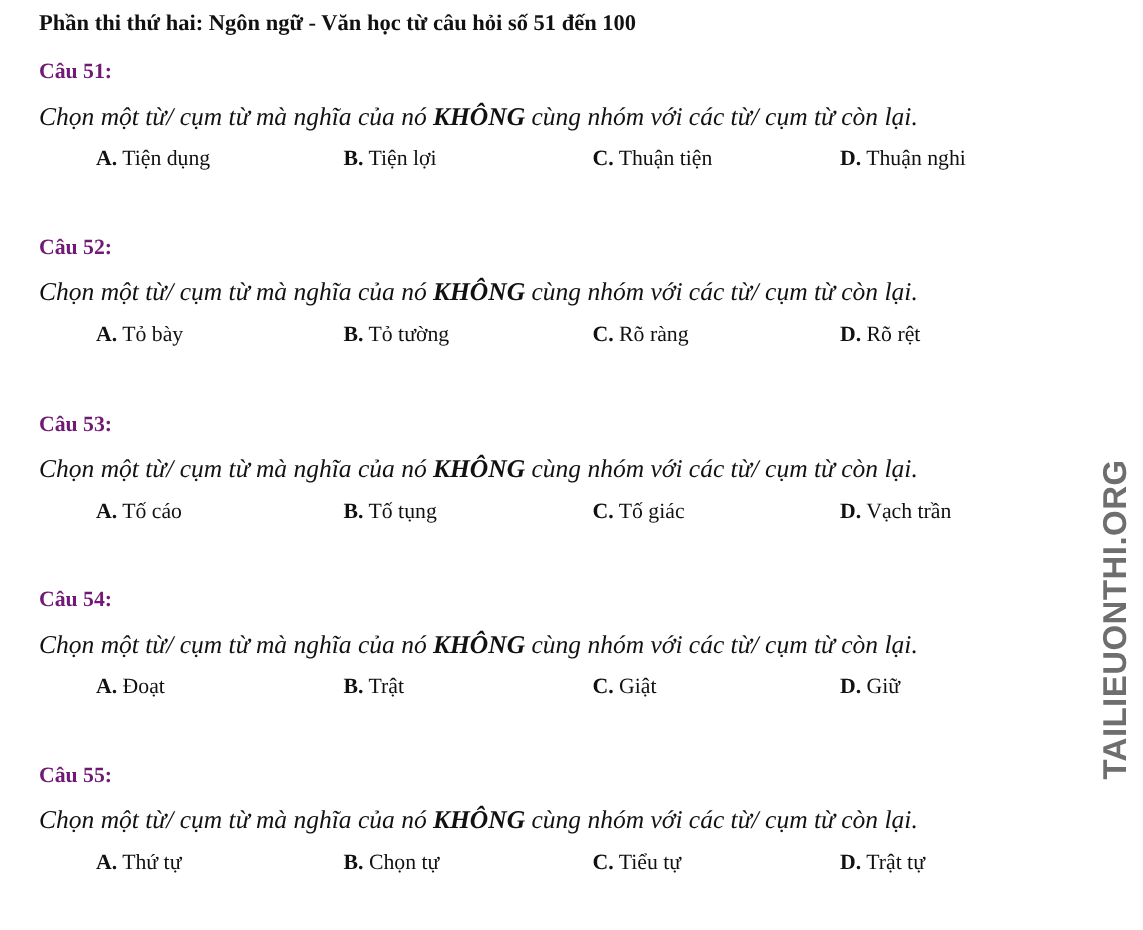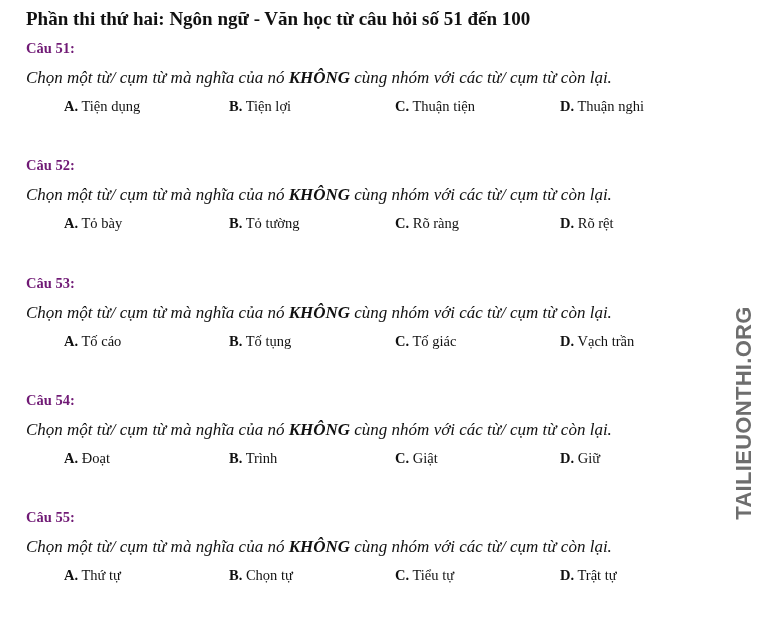--- a/index.html
+++ b/index.html
@@ -12,21 +12,21 @@
       height: 620px;
       position: relative;
       overflow: hidden;
       font-family: "Liberation Serif", "DejaVu Serif", serif;
       color: #111111;
     }
     .page-title {
       position: absolute;
       left: 26px;
       top: 8px;
-      font-size: 19px;
+      font-size: 15px;
       font-weight: bold;
       white-space: nowrap;
     }
     .question {
       position: absolute;
       left: 26px;
       width: 660px;
     }
     .q-label {
       position: absolute;
@@ -122,21 +122,21 @@
     <div class="option opt-c"><span class="opt-letter">C.</span><span> Tố giác</span></div>
     <div class="option opt-d"><span class="opt-letter">D.</span><span> Vạch trần</span></div>
   </div>
 </div>
 
 <div class="question" style="top:392px;">
   <div class="q-label">Câu 54:</div>
   <div class="q-prompt"><span>Chọn một từ/ cụm từ mà nghĩa của nó </span><b>KHÔNG</b><span> cùng nhóm với các từ/ cụm từ còn lại.</span></div>
   <div class="options">
     <div class="option opt-a"><span class="opt-letter">A.</span><span> Đoạt</span></div>
-    <div class="option opt-b"><span class="opt-letter">B.</span><span> Trình</span></div>
+    <div class="option opt-b"><span class="opt-letter">B.</span><span> Trật</span></div>
     <div class="option opt-c"><span class="opt-letter">C.</span><span> Giật</span></div>
     <div class="option opt-d"><span class="opt-letter">D.</span><span> Giữ</span></div>
   </div>
 </div>
 
 <div class="question" style="top:509px;">
   <div class="q-label">Câu 55:</div>
   <div class="q-prompt"><span>Chọn một từ/ cụm từ mà nghĩa của nó </span><b>KHÔNG</b><span> cùng nhóm với các từ/ cụm từ còn lại.</span></div>
   <div class="options">
     <div class="option opt-a"><span class="opt-letter">A.</span><span> Thứ tự</span></div>

